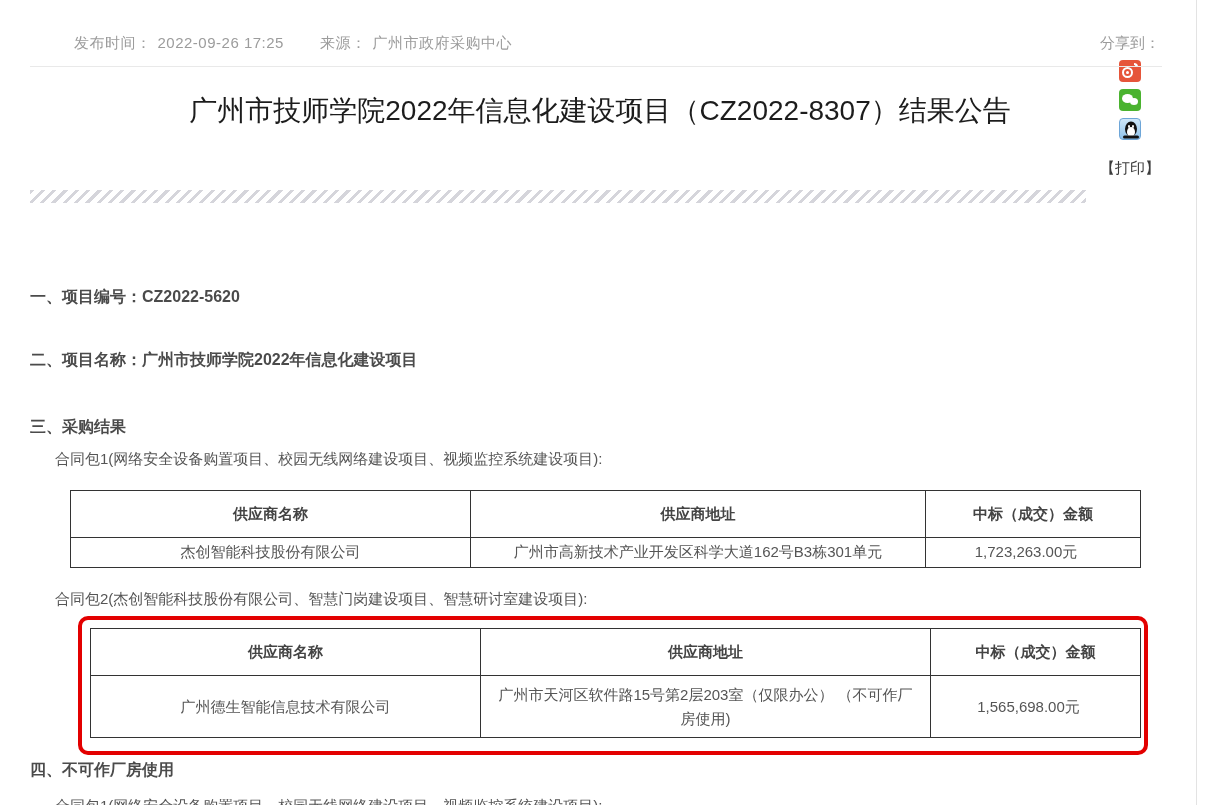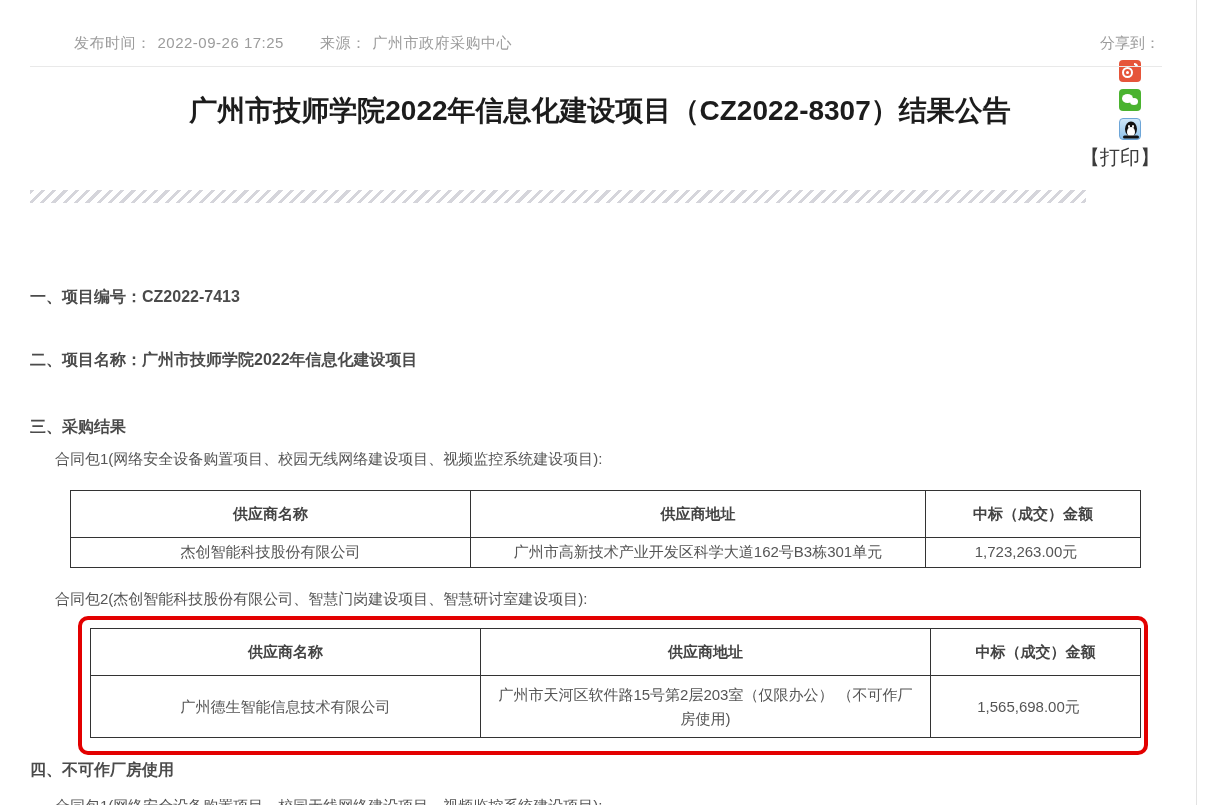--- a/index.html
+++ b/index.html
@@ -54,25 +54,25 @@
     position:absolute; top:66px; left:30px; width:1132px; height:1px;
     background:#e9e9e9;
   }
   .page-edge {
     position:absolute; top:0; left:1196px; width:1px; height:805px;
     background:#e3e3e3;
   }
   
   .title {
     position:absolute; top:92px; left:40px; width:1120px;
-    text-align:center; font-size:28px; font-weight:bold; color:#1c1c1c;
+    text-align:center; font-size:28px; font-weight:normal; color:#1c1c1c;
   }
   .print {
-    position:absolute; top:144px; right:58px;
-    font-size:20px; color:#3c3c3c; cursor:pointer;
+    position:absolute; top:159px; right:58px;
+    font-size:15px; color:#3c3c3c; cursor:pointer;
   }
   
   .hatch {
     position:absolute; top:190px; left:30px; width:1056px; height:13px;
     background:repeating-linear-gradient(135deg, #d5d5db 0 3px, #ffffff 3px 8px);
   }
   
   .sec {
     position:absolute; left:30px;
     font-size:16px; font-weight:bold; color:#4b4b4b;
@@ -145,21 +145,21 @@
   </div>
 
   <div class="meta-divider"></div>
   <div class="page-edge"></div>
 
   <h1 class="title">广州市技师学院2022年信息化建设项目（CZ2022-8307）结果公告</h1>
   <div class="print">【打印】</div>
 
   <div class="hatch"></div>
 
-  <div class="sec s1">一、项目编号：CZ2022-7413</div>
+  <div class="sec s1">一、项目编号：CZ2022-5620</div>
   <div class="sec s2">二、项目名称：广州市技师学院2022年信息化建设项目</div>
   <div class="sec s3">三、采购结果</div>
 
   <div class="pkg-label p1">合同包1(网络安全设备购置项目、校园无线网络建设项目、视频监控系统建设项目):</div>
   <table class="result t1">
     <colgroup>
         <col style="width:400px">
         <col style="width:455px">
         <col style="width:215px">
       </colgroup>

